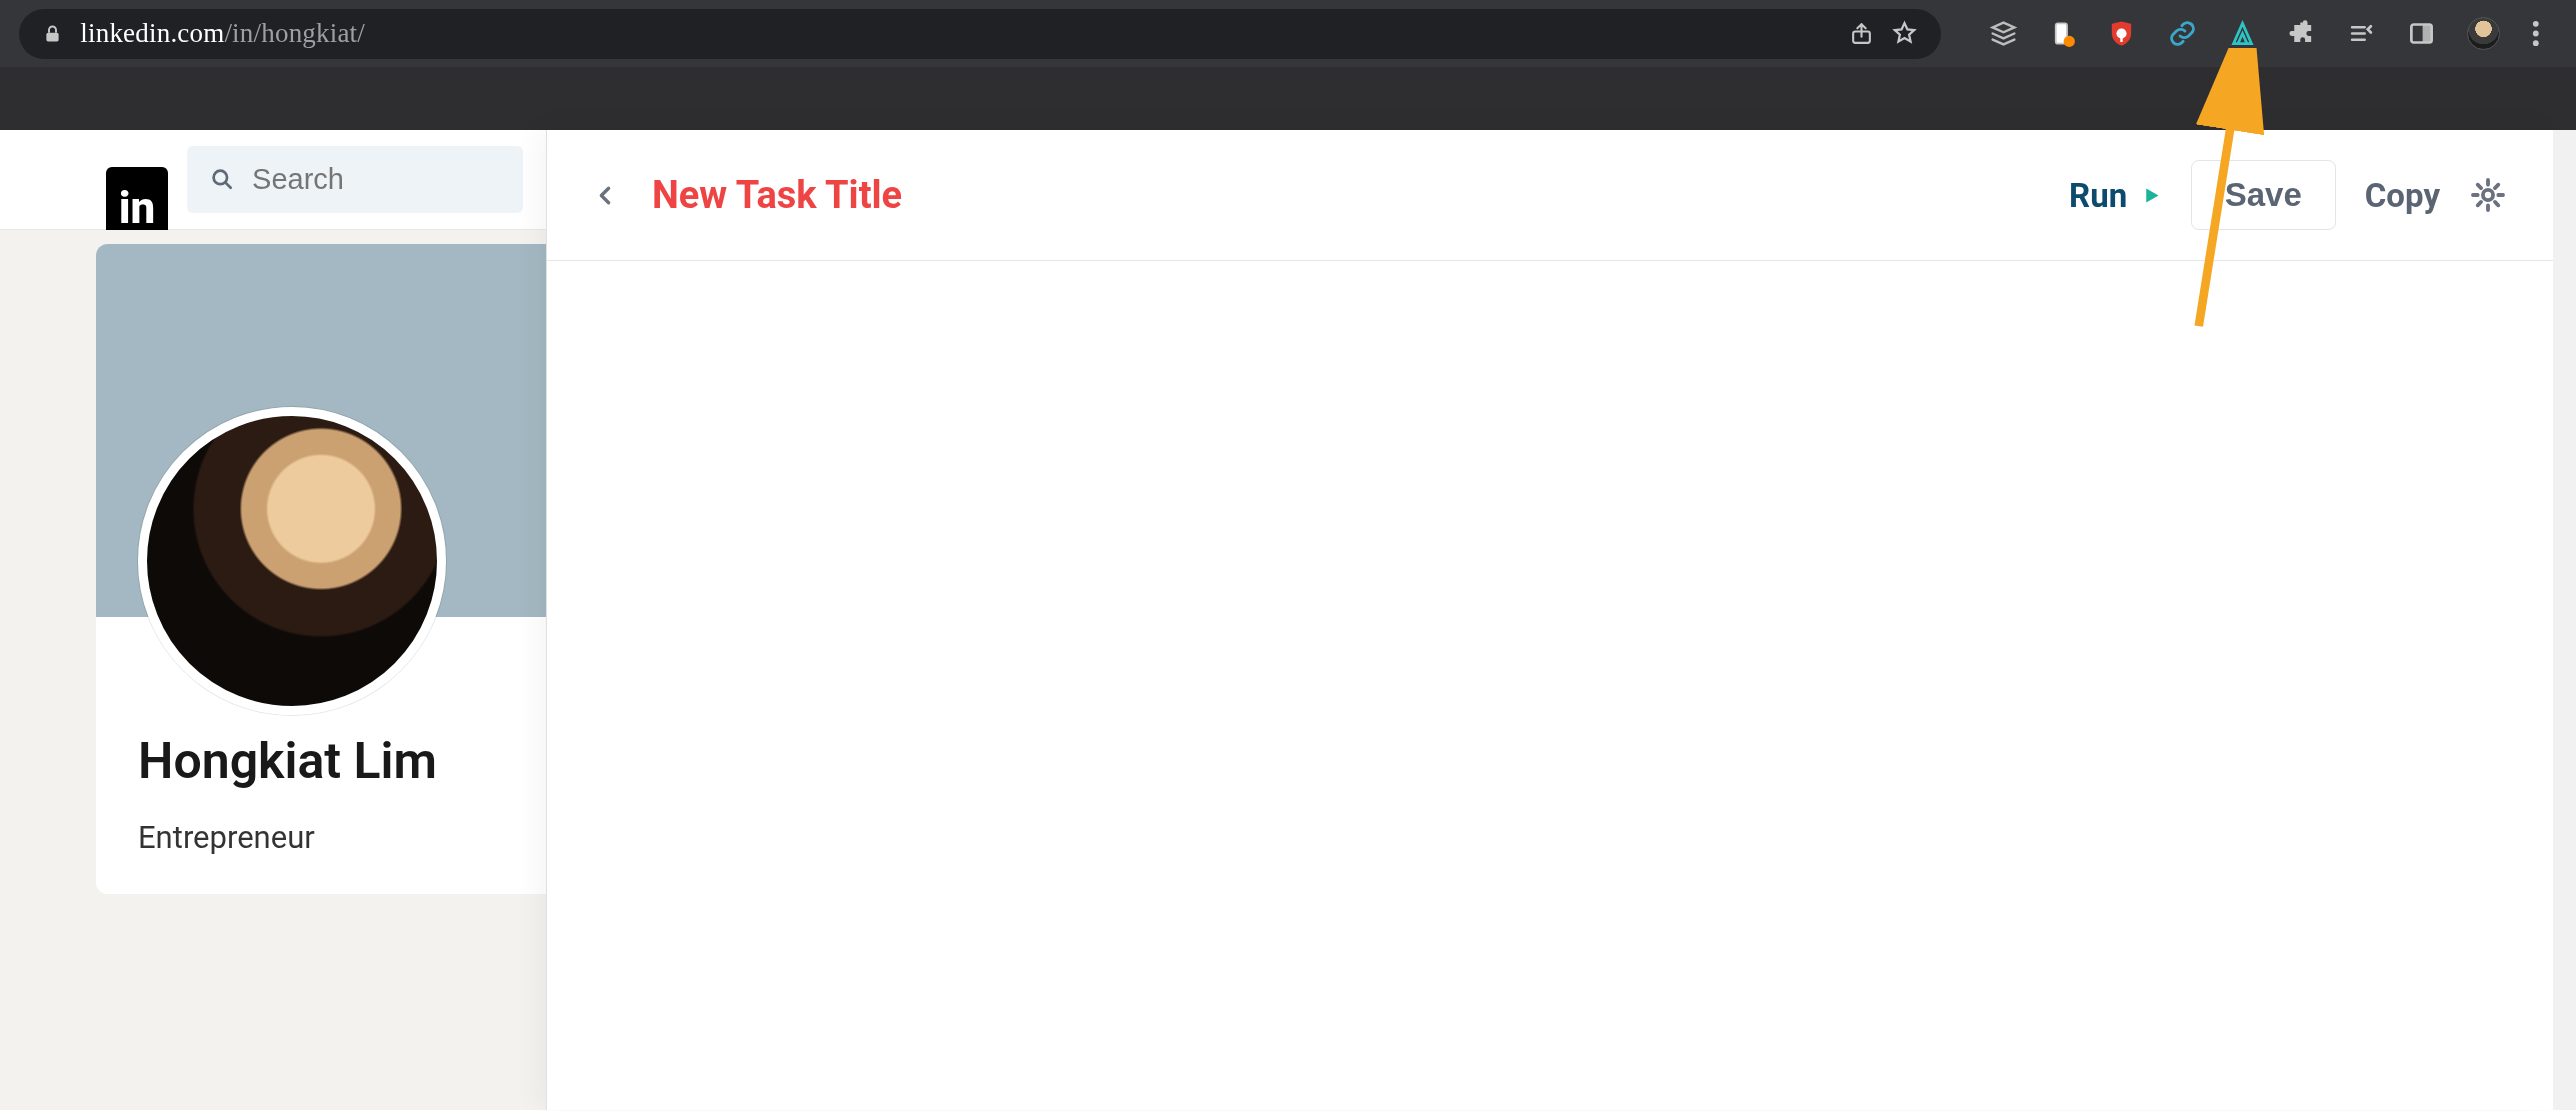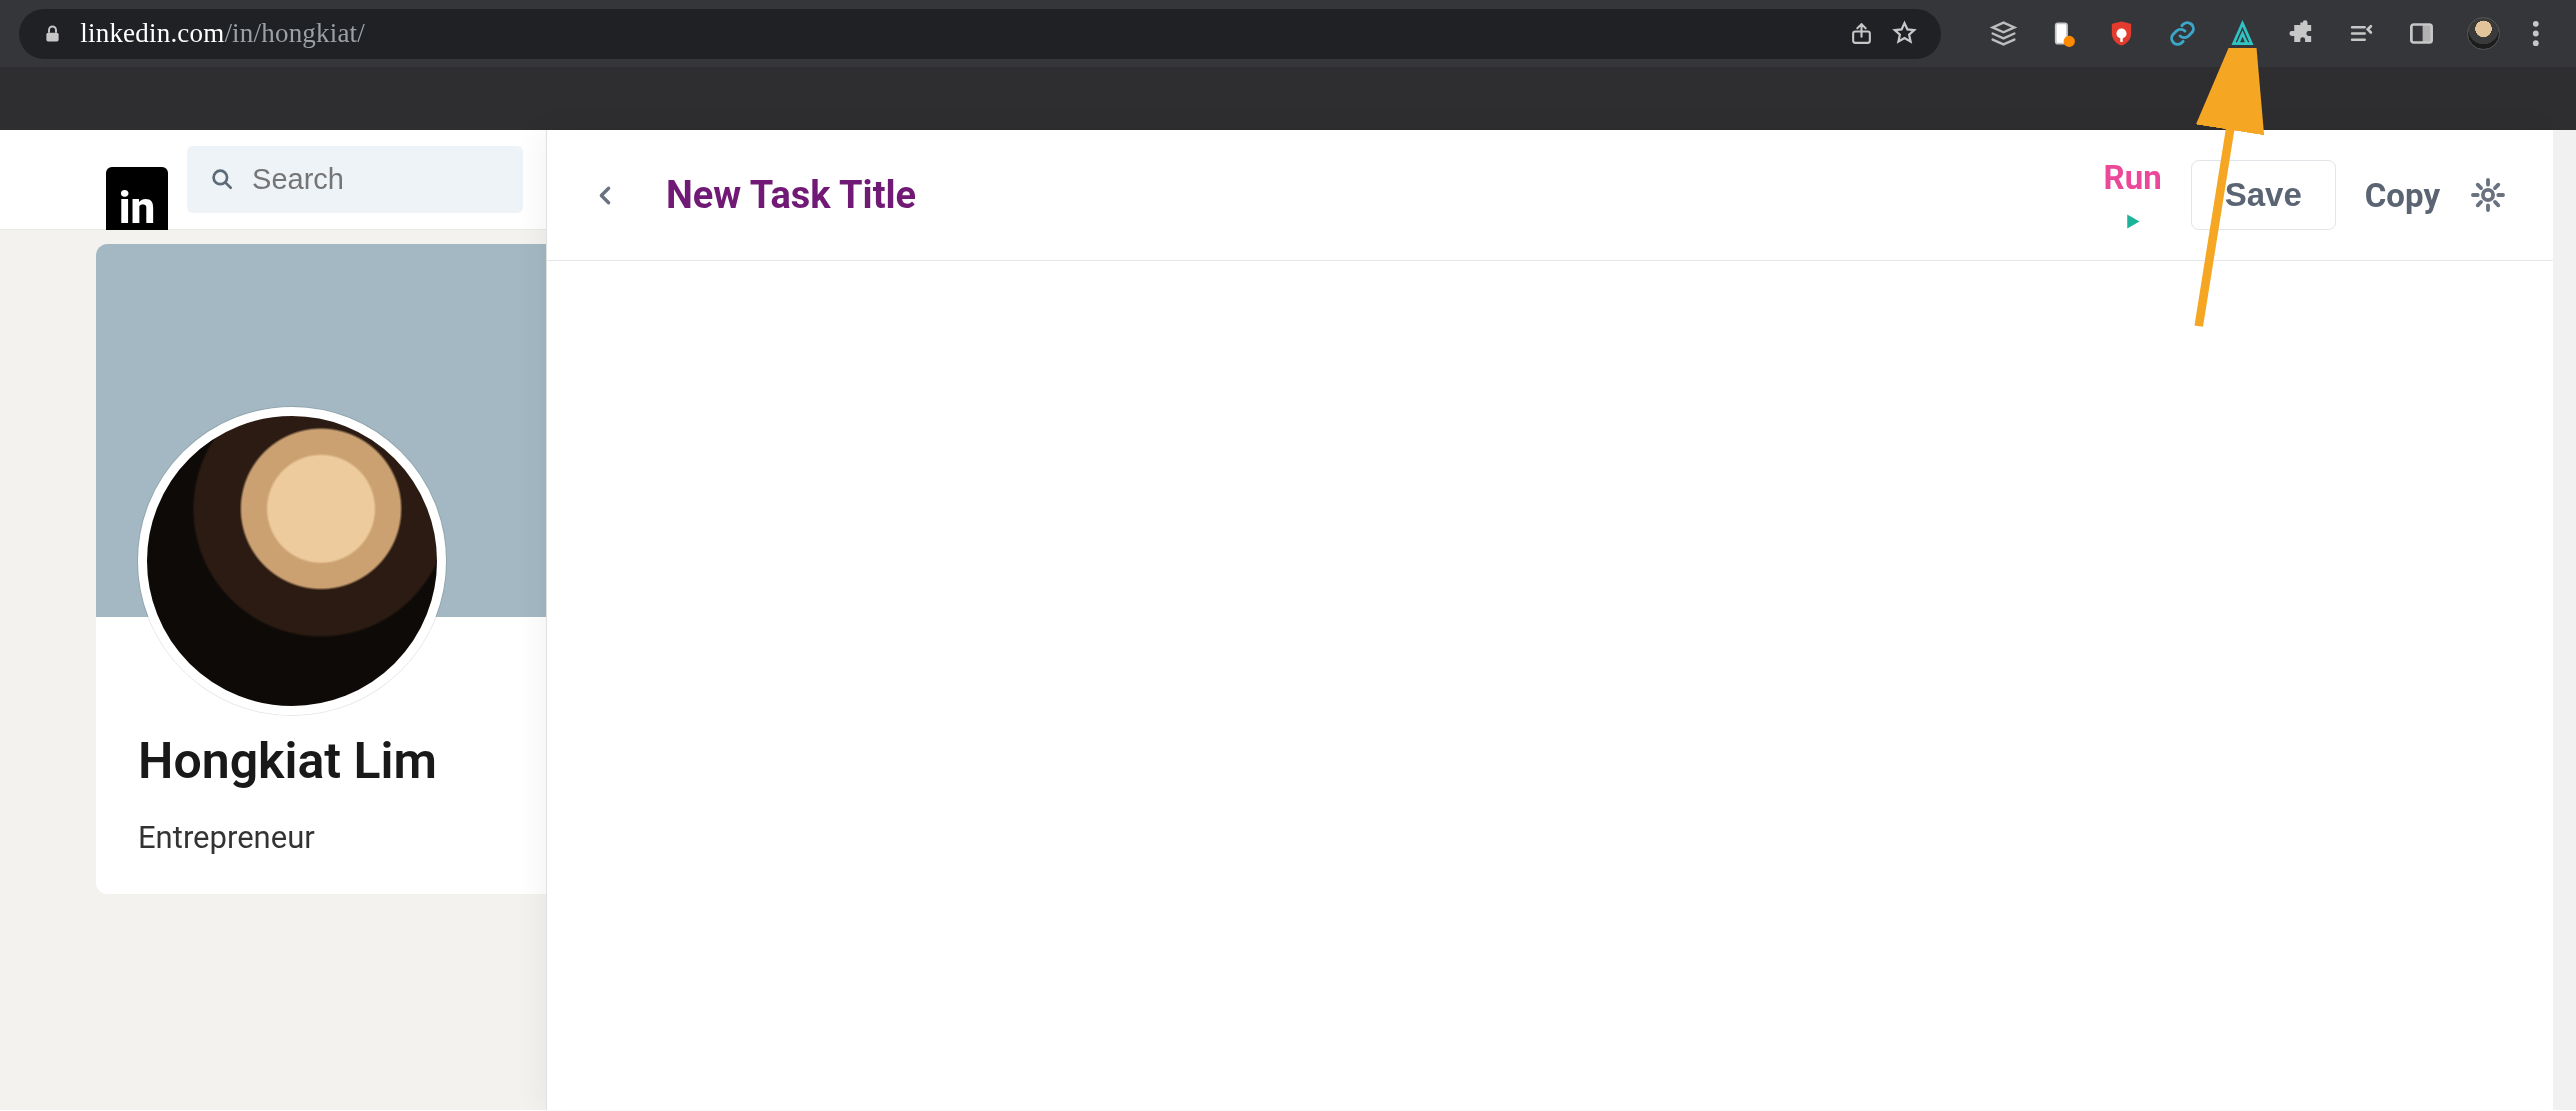--- a/index.html
+++ b/index.html
@@ -98,24 +98,24 @@
   .panel {
     position:absolute; top:0; right:23px; bottom:0; width: 2007px;
     background:#fff; border-left:1px solid #e0e0e0; box-shadow:-5.8px 0 29px rgba(0,0,0,0.05);
   }
   .panel-bar {
     height: 131px; border-bottom:1px solid #e4e6ea;
     display:flex; align-items:center; padding: 0 46px; gap: 29px;
   }
   .panel-back { color:#5f6b7a; display:flex; cursor:pointer; }
   .panel-title {
-    font-size: 38px; font-weight:700; color:#701a75; margin-left: 19px;
+    font-size: 38px; font-weight:700; color:#ef4444; margin-left: 5px;
   }
   .panel-spacer { flex:1; }
-  .run-btn { display:flex; align-items:center; gap:13.5px; color:#ec4899; font-size:33px; font-weight:700; cursor:pointer;flex-direction:column; }
+  .run-btn { display:flex; align-items:center; gap:13.5px; color:#0c4a6e; font-size:33px; font-weight:700; cursor:pointer; }
   .save-btn {
     border:1.9px solid #e1e4e9; border-radius:7.7px; padding:15.4px 33px;
     color:#5b6472; font-size:33px; font-weight:700; background:#fff; cursor:pointer;
   }
   .copy-btn { color:#5b6472; font-size:33px; font-weight:700; cursor:pointer; }
   .gear-btn { color:#5b6472; display:flex; cursor:pointer; }
 
   
   .arrow-svg { position:absolute; left: 2170px; top: 48px; pointer-events:none; }
 

